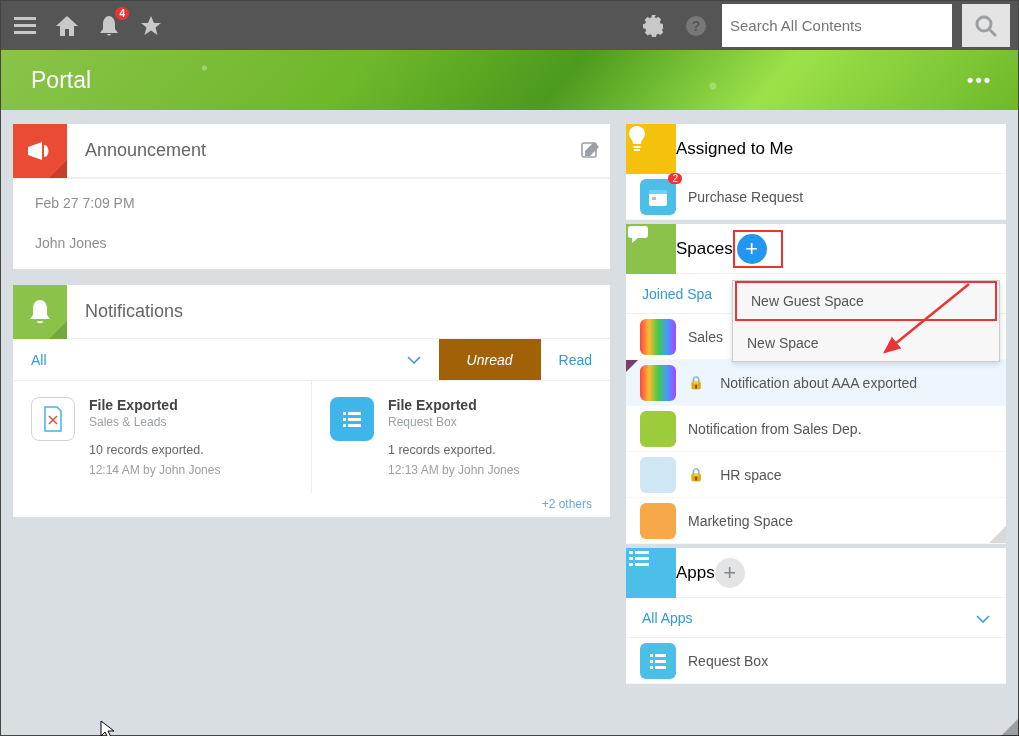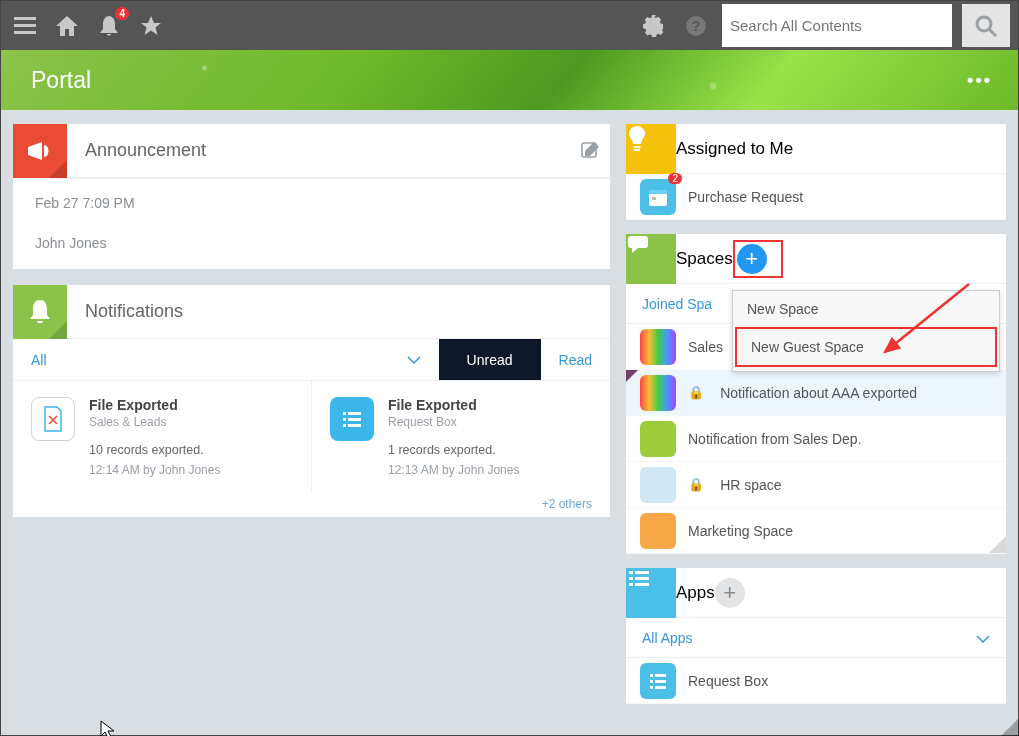--- a/index.html
+++ b/index.html
@@ -17,21 +17,21 @@
 
   
   .hero { height:60px; background:linear-gradient(130deg,#8bc34a 0%,#6eb82a 35%,#4c9a1f 55%,#9be24a 75%,#6eb82a 100%); position:relative; display:flex; align-items:center; padding:0 30px; color:#fff;}
   .hero::before { content:""; position:absolute; inset:0; background-image:radial-gradient(circle at 20% 30%, rgba(255,255,255,0.3) 2px, transparent 3px), radial-gradient(circle at 70% 60%, rgba(255,255,255,0.25) 3px, transparent 4px); }
   .hero h1 { font-size:23px; font-weight:300; position:relative;}
   .hero .more { position:absolute; right:26px; top:50%; transform:translateY(-50%); letter-spacing:2px; font-size:18px; font-weight:bold; cursor:pointer;}
 
   
   .content { background:#d9dee2; padding:14px 12px; display:flex; gap:16px; height:calc(100% - 109px);}
   .colL { flex:1; display:flex; flex-direction:column; gap:16px;}
-  .colR { width:380px; display:flex; flex-direction:column; gap:14px;}
+  .colR { width:380px; display:flex; flex-direction:column; gap:4px;}
 
   .card { background:#fff; }
 
   
   .phead { display:flex; align-items:center; height:54px; border-bottom:1px solid #eee;}
   .phead .blk { width:54px; height:54px; display:flex; align-items:center; justify-content:center; position:relative;}
   .phead .ttl { font-size:18px; color:#666; padding-left:18px; flex:1;}
   .phead .act { width:40px; color:#999; cursor:pointer; display:flex; justify-content:center;}
   .blk.red { background:#e94b35; }
   .blk.green { background:#8bc34a; }
@@ -43,21 +43,21 @@
   
   .annbody { padding:18px 22px 10px; font-size:24px; color:#333; line-height:1.55;}
   .annbody .u { text-decoration:underline;}
   .annbody a { color:#2b93e0; text-decoration:underline; cursor:pointer;}
   .annmeta { padding:16px 22px 18px; color:#8a8f94; font-size:14px; border-top:1px solid #f0f0f0; display:flex; gap:24px;flex-direction:column;}
 
   
   .ntabs { display:flex; align-items:center; height:42px; border-bottom:1px solid #eee;}
   .ntab { padding:0 18px; font-size:14px; color:#3498db; height:100%; display:flex; align-items:center; cursor:pointer;}
   .ntab.chev { margin-left:auto; }
-  .ntab.active { background:#0f172a; color:#fff; padding:0 28px;}
+  .ntab.active { background:#a16207; color:#fff; padding:0 28px;font-style:italic;}
   .ncards { display:flex; }
   .ncard { flex:1; padding:16px 18px; display:flex; gap:14px; border-right:1px solid #eee;}
   .ncard:last-child{border-right:none;}
   .nicon { width:44px; height:44px; border-radius:8px; display:flex; align-items:center; justify-content:center;}
   .nicon.wh { border:1px solid #cfd4d8;}
   .nicon.bl { background:#3cb6eb;}
   .ninfo .t1 { font-size:14px; color:#444; font-weight:600;}
   .ninfo .t2 { font-size:12px; color:#9aa0a6; margin-top:2px;}
   .ninfo .t3 { font-size:12.5px; color:#666; margin-top:14px;}
   .ninfo .t4 { font-size:12px; color:#9aa0a6; margin-top:6px;}
@@ -289,22 +289,22 @@
           <div class="rico sky"></div>
           <span class="lock">🔒</span>
           <span>HR space</span>
         </div>
         <div class="rrow">
           <div class="rico org"></div>
           <span>Marketing Space</span>
         </div>
 
         <div class="ddmenu" style="left:106px; top:56px;">
+          <div class="mi hl">New Guest Space</div>
           <div class="mi">New Space</div>
-          <div class="mi hl">New Guest Space</div>
         </div>
       </div>
 
       <div class="card">
         <div class="rphead">
           <div class="blk blue"><svg width="26" height="20" viewBox="0 0 26 20" fill="#fff">
                 <rect x="3" y="3" width="4" height="3"></rect>
                 <rect x="9" y="3" width="14" height="3"></rect>
                 <rect x="3" y="9" width="4" height="3"></rect>
                 <rect x="9" y="9" width="14" height="3"></rect>

